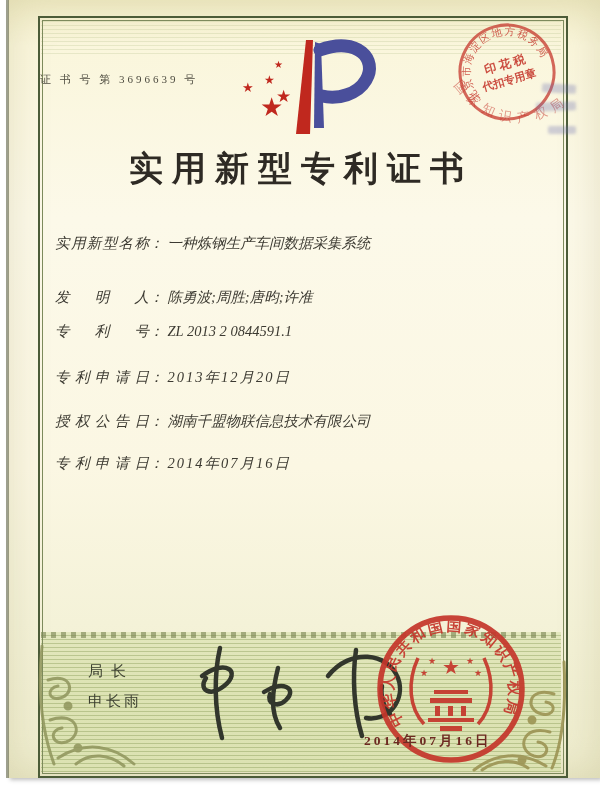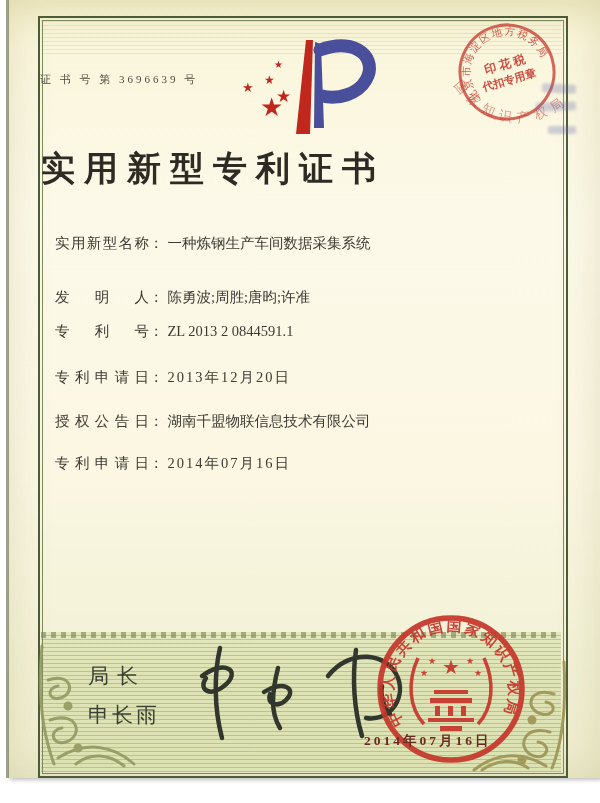--- a/index.html
+++ b/index.html
@@ -33,43 +33,43 @@
   }
   .green-band{
     position:absolute;left:0;top:0;width:100%;height:6px;opacity:.55;
     background:repeating-linear-gradient(90deg,#6f7a48 0 5px,transparent 5px 10px);
   }
   .cert-no{
     position:absolute;left:32px;top:72px;font-size:11px;color:#4e4c40;letter-spacing:3px;
   }
   .logo{position:absolute;left:222px;top:28px;}
   .title{
-    position:absolute;left:33px;top:146px;width:520px;
+    position:absolute;left:33px;top:146px;width:520px;text-align:center;
     font-size:34px;font-weight:bold;color:#2e2a24;letter-spacing:9px;
   }
   .tax-stamp{position:absolute;left:443px;top:16px;transform:rotate(-16deg);opacity:.88;}
   .ghost-arc{position:absolute;left:438px;top:56px;opacity:.5;}
   .ghost-blue{position:absolute;background:rgba(104,106,176,.30);filter:blur(1.5px);border-radius:2px;}
   .gb1{left:534px;top:84px;width:34px;height:9px;transform:rotate(3deg);}
   .gb2{left:528px;top:102px;width:40px;height:9px;transform:rotate(-2deg);}
   .gb3{left:540px;top:126px;width:28px;height:8px;}
   .fields{position:absolute;left:47px;top:226px;width:502px;}
-  .field-row{position:absolute;left:0;font-size:14.5px;color:#3c3a32;white-space:nowrap;}
+  .field-row{position:absolute;left:0;font-size:14.5px;color:#3c3a32;white-space:nowrap;font-style:italic;}
   .fr0{top:8px;}  .fr1{top:62px;}  .fr2{top:96px;}
   .fr3{top:142px;} .fr4{top:186px;} .fr5{top:228px;}
   .flabel{display:inline-block;width:94px;text-align:justify;text-align-last:justify;}
   .fcolon{display:inline-block;margin-right:4px;}
   .fvalue{}
   .spaced{letter-spacing:2px;}
   .paragraphs{
     position:absolute;left:47px;top:472px;width:494px;
     font-size:13px;line-height:20.5px;color:#48433a;font-style:italic;letter-spacing:.4px;
   }
   .paragraphs p{margin:0;text-indent:2em;}
-  .signer{position:absolute;left:80px;top:662px;font-size:21px;color:#3c4030;}
+  .signer{position:absolute;left:80px;top:662px;font-size:15px;color:#3c4030;}
   .signer .line1{letter-spacing:8px;}
   .signer .line2{margin-top:11px;letter-spacing:3px;}
   .signature{position:absolute;left:152px;top:634px;}
   .seal{position:absolute;left:366px;top:612px;}
   .seal-date{
     position:absolute;left:356px;top:732px;width:190px;
     font-size:13.5px;color:#6d2a22;letter-spacing:3px;font-weight:bold;
   }
   .footer{
     position:absolute;left:33px;top:750px;width:520px;text-align:center;

